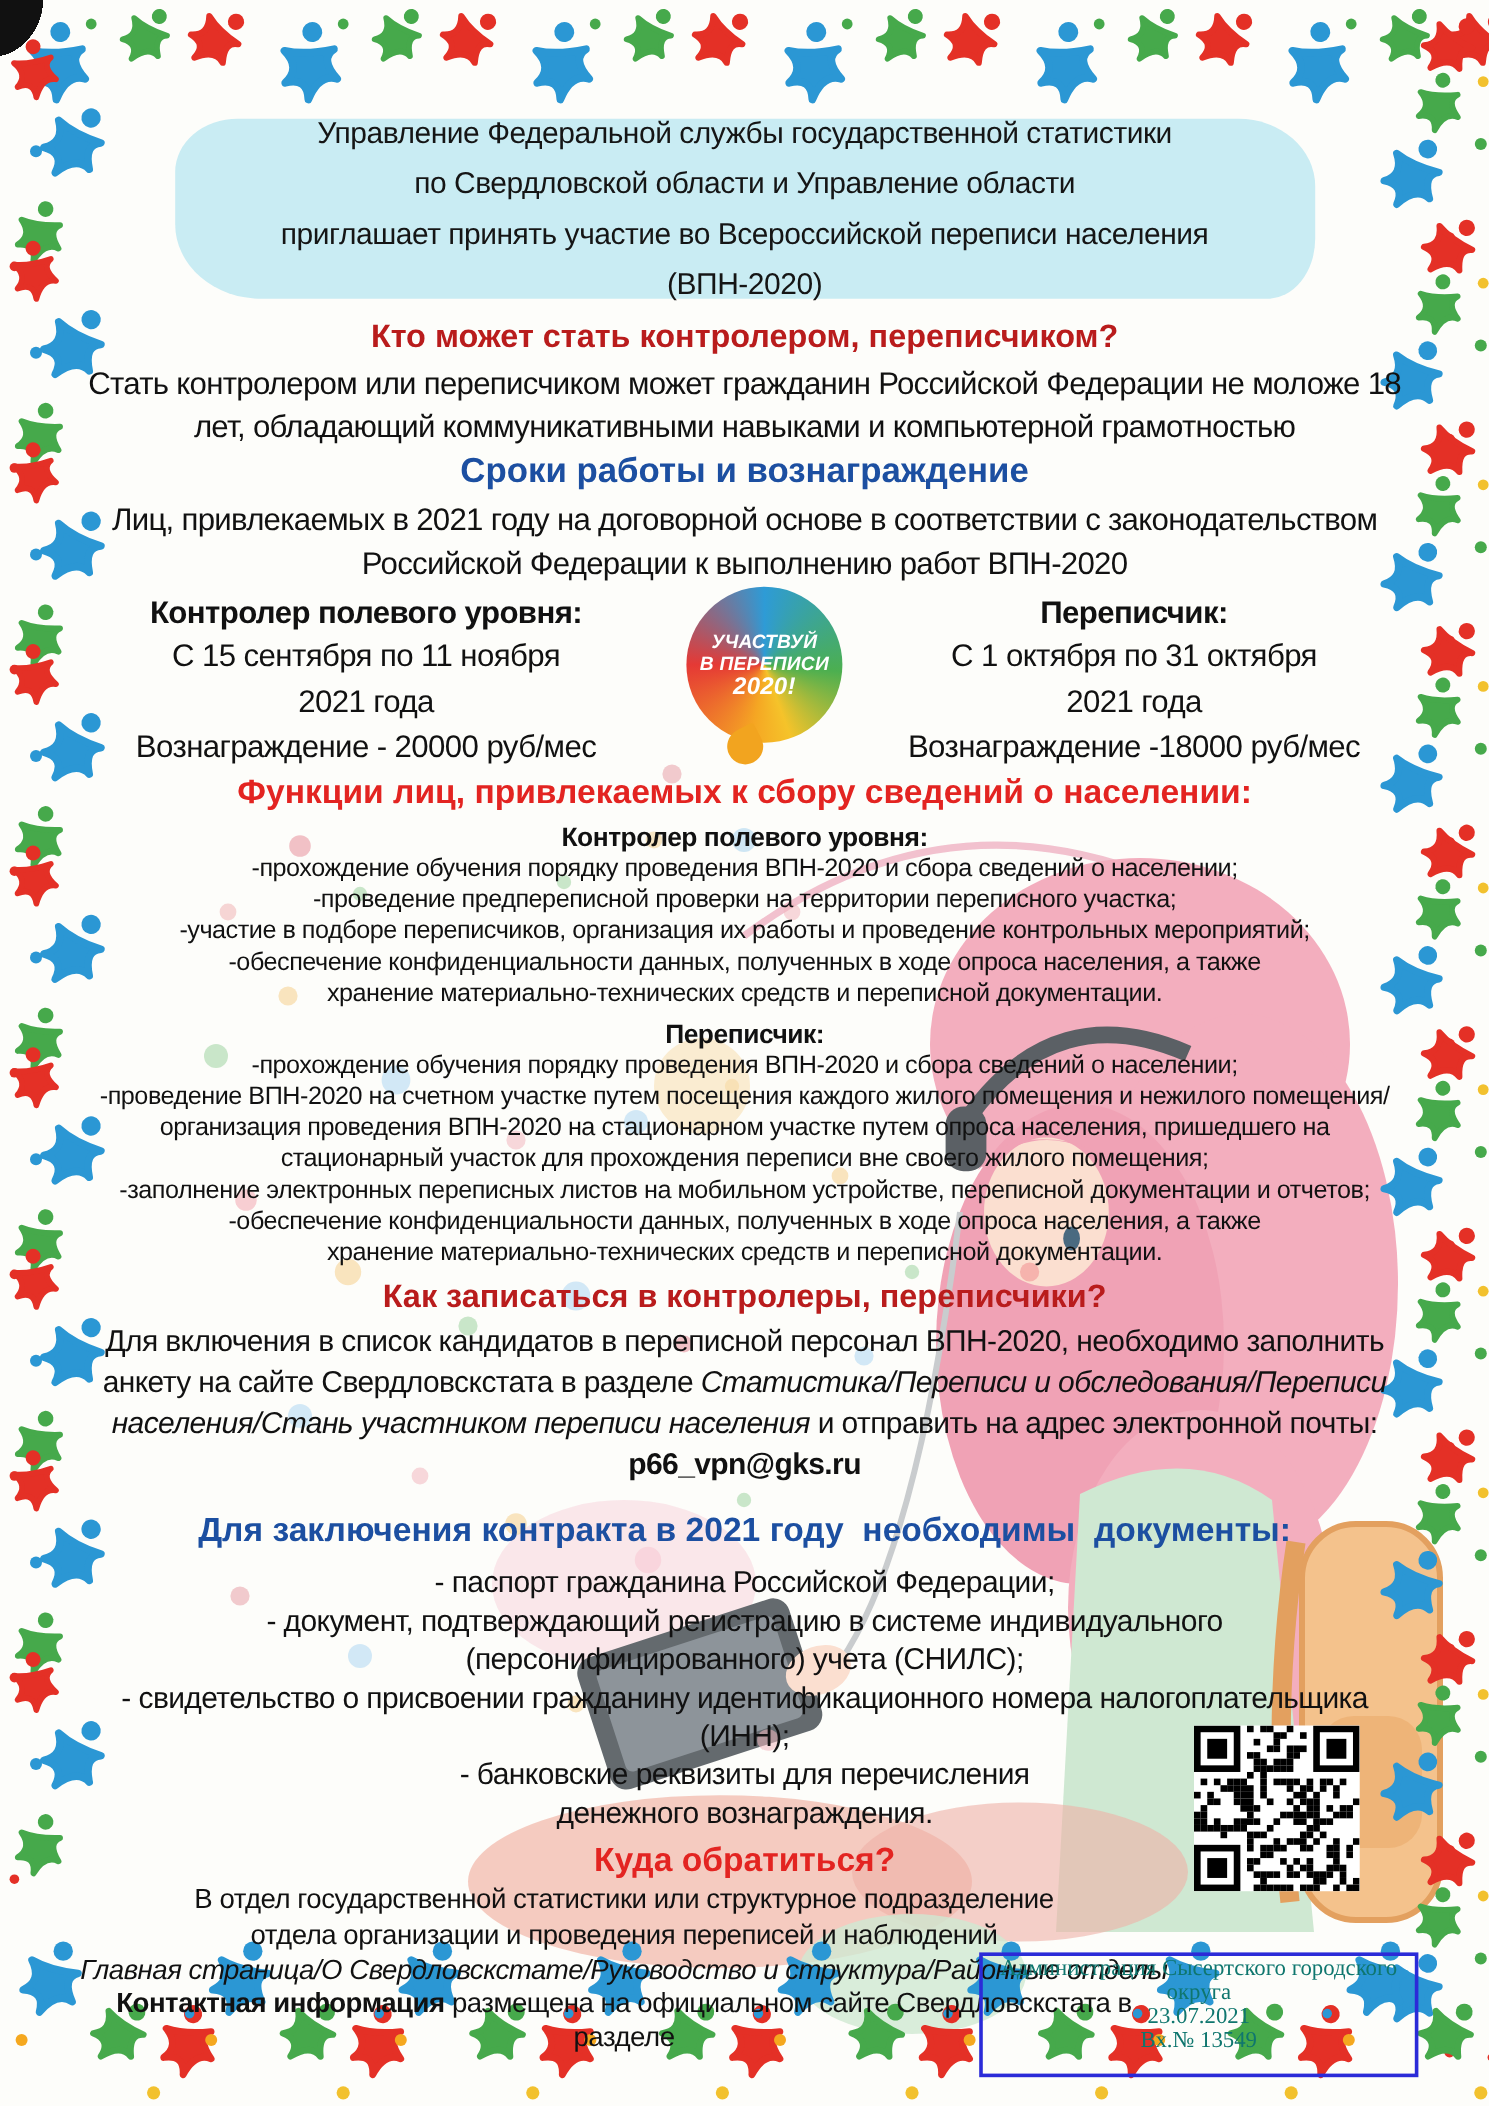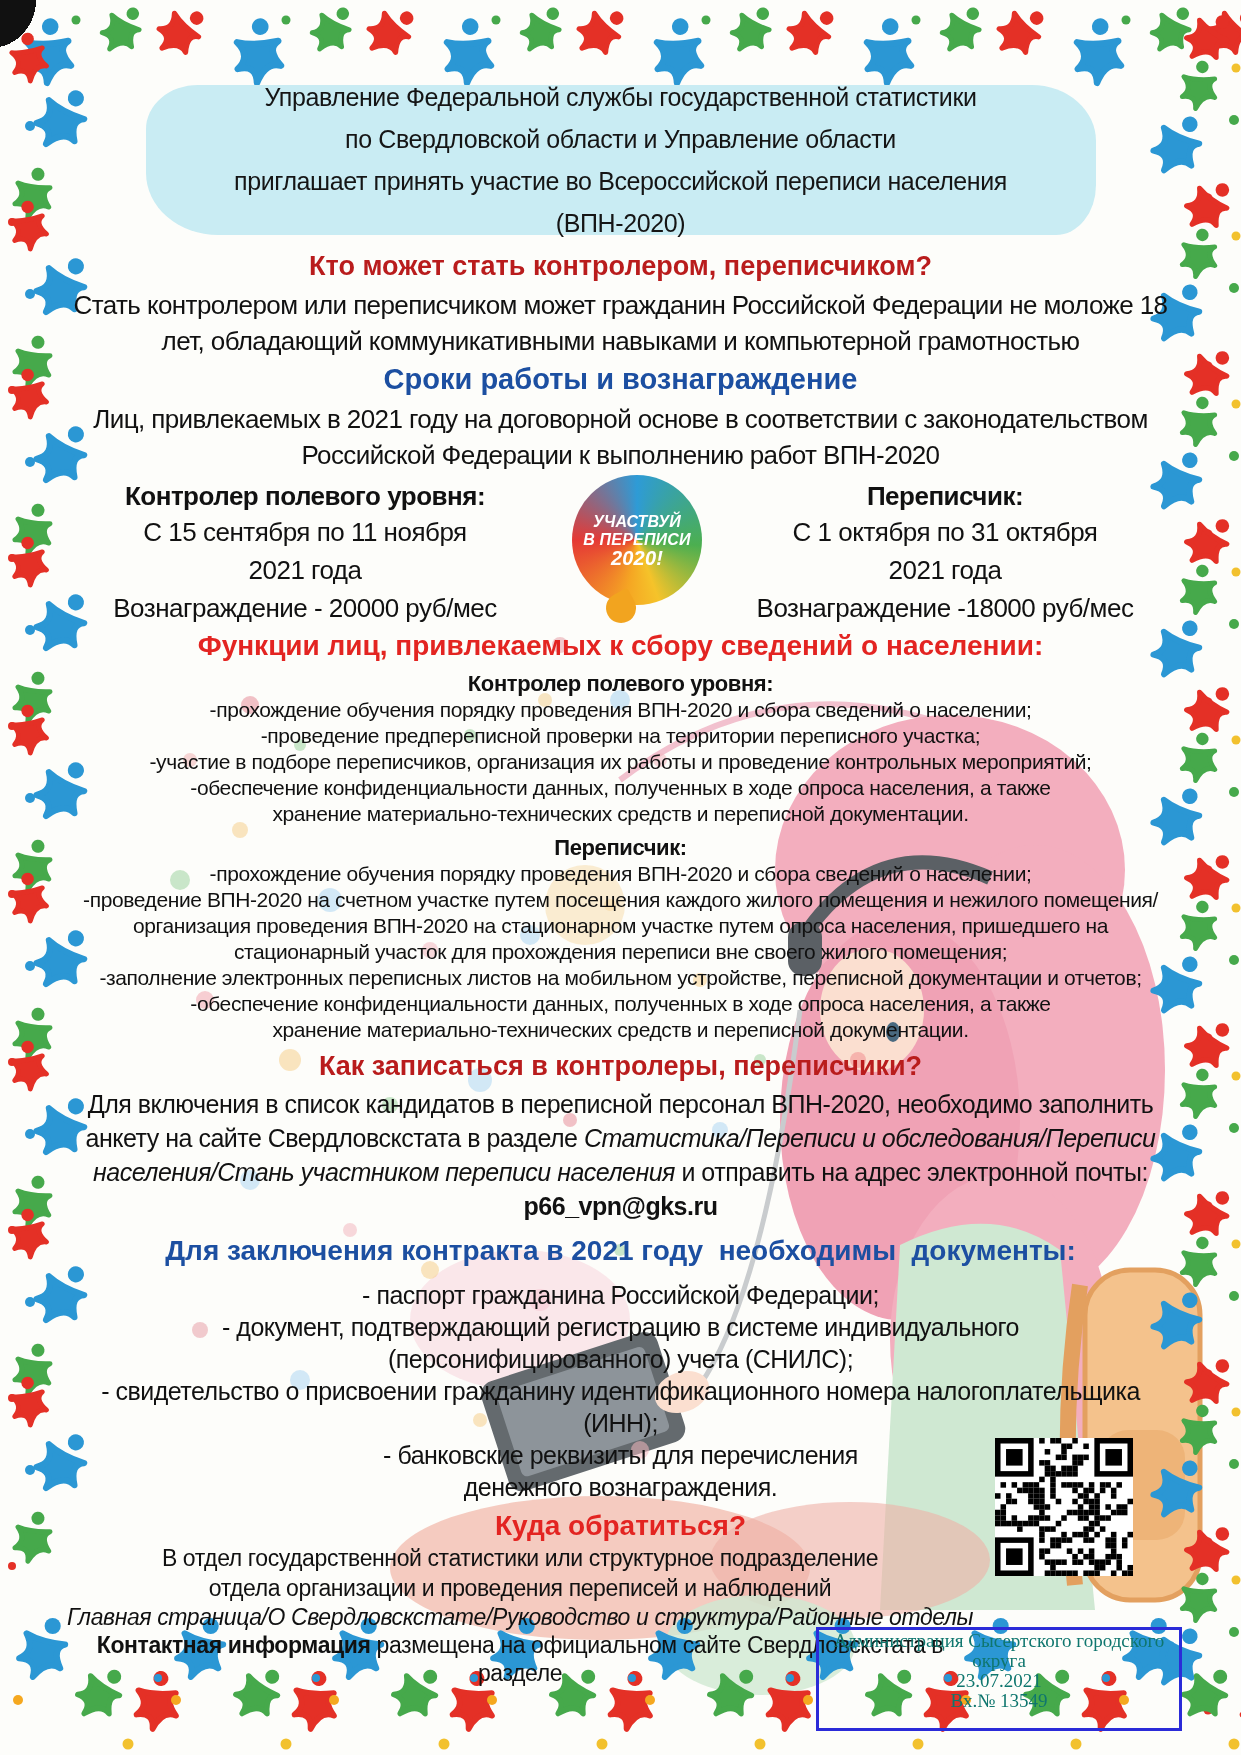--- a/index.html
+++ b/index.html
@@ -1,31 +1,31 @@
 <!DOCTYPE html>
 <html lang="ru"><head>
 <meta charset="utf-8">
 <style>
   html,body{margin:0;padding:0;background:#888;}
   .page{position:relative;width:1241px;height:1755px;margin:0 auto;background:#fdfdfa;overflow:hidden;z-index:0;
         font-family:"Liberation Sans",sans-serif;color:#111;}
   #bg{position:absolute;left:0;top:0;width:1241px;height:1755px;z-index:-1;}
-  .content{padding:0 65px;text-align:center;}
+  .content{padding:14px 65px;text-align:center;}
 
   .bubble{margin:85px auto 0;width:950px;height:150px;background:#c9ecf3;
           border-radius:52px 64px 40px 72px / 44px 56px 50px 62px;
           display:flex;flex-direction:column;justify-content:center;box-sizing:border-box;padding:8px 26px;}
   .h-line{font-size:25px;line-height:42px;font-weight:500;letter-spacing:-0.4px;color:#151515;}
 
   h2{margin:0;font-weight:bold;}
   .hg{color:#b91c1c;font-size:27px;line-height:34px;margin-top:14px;}
   .hb{color:#1c4fa1;font-size:29px;line-height:36px;margin-top:2px;}
   .hr{color:#e32421;font-size:28px;line-height:34px;}
   .hg2{margin-top:6px;}
-  .hb2{font-size:28px;margin-top:10px;white-space:pre-wrap;}
+  .hb2{font-size:28px;margin-top:20px;white-space:pre-wrap;}
   .hr2{margin-top:6px;}
 
   p{margin:0;}
   .body26{font-size:26px;line-height:36px;letter-spacing:-0.6px;margin-top:4px;}
   .w1020{max-width:1060px;margin-left:auto;margin-right:auto;}
 
   .row{position:relative;height:150px;margin-top:6px;text-align:center;}
   .col{position:absolute;top:0;}
   .col.left{left:0;width:480px;}
   .col.right{left:635px;width:490px;}

